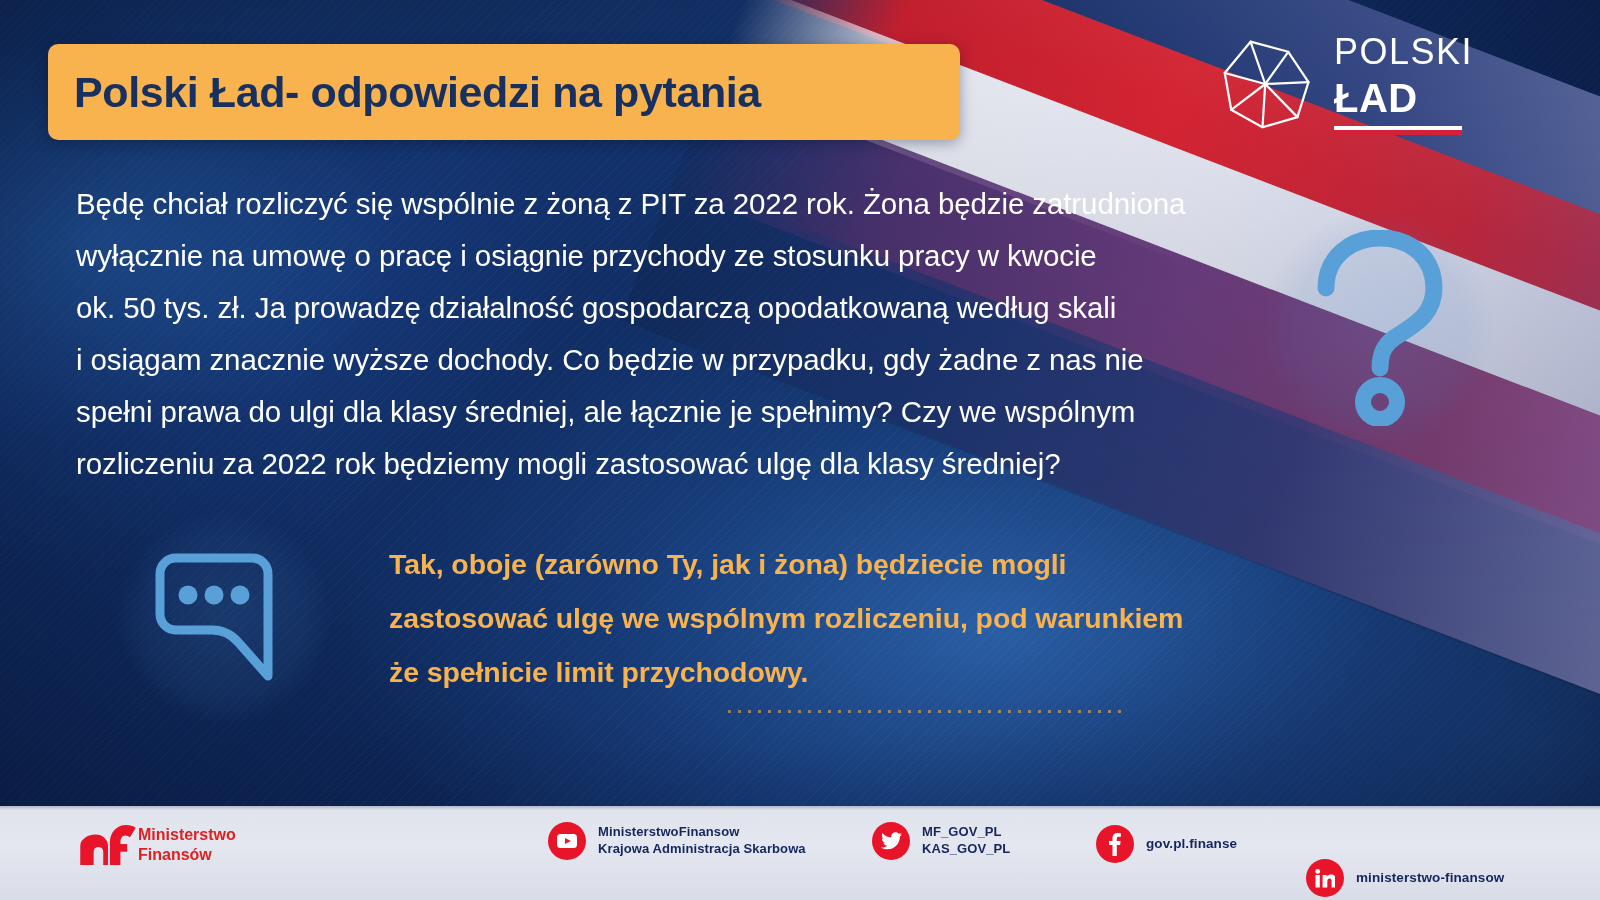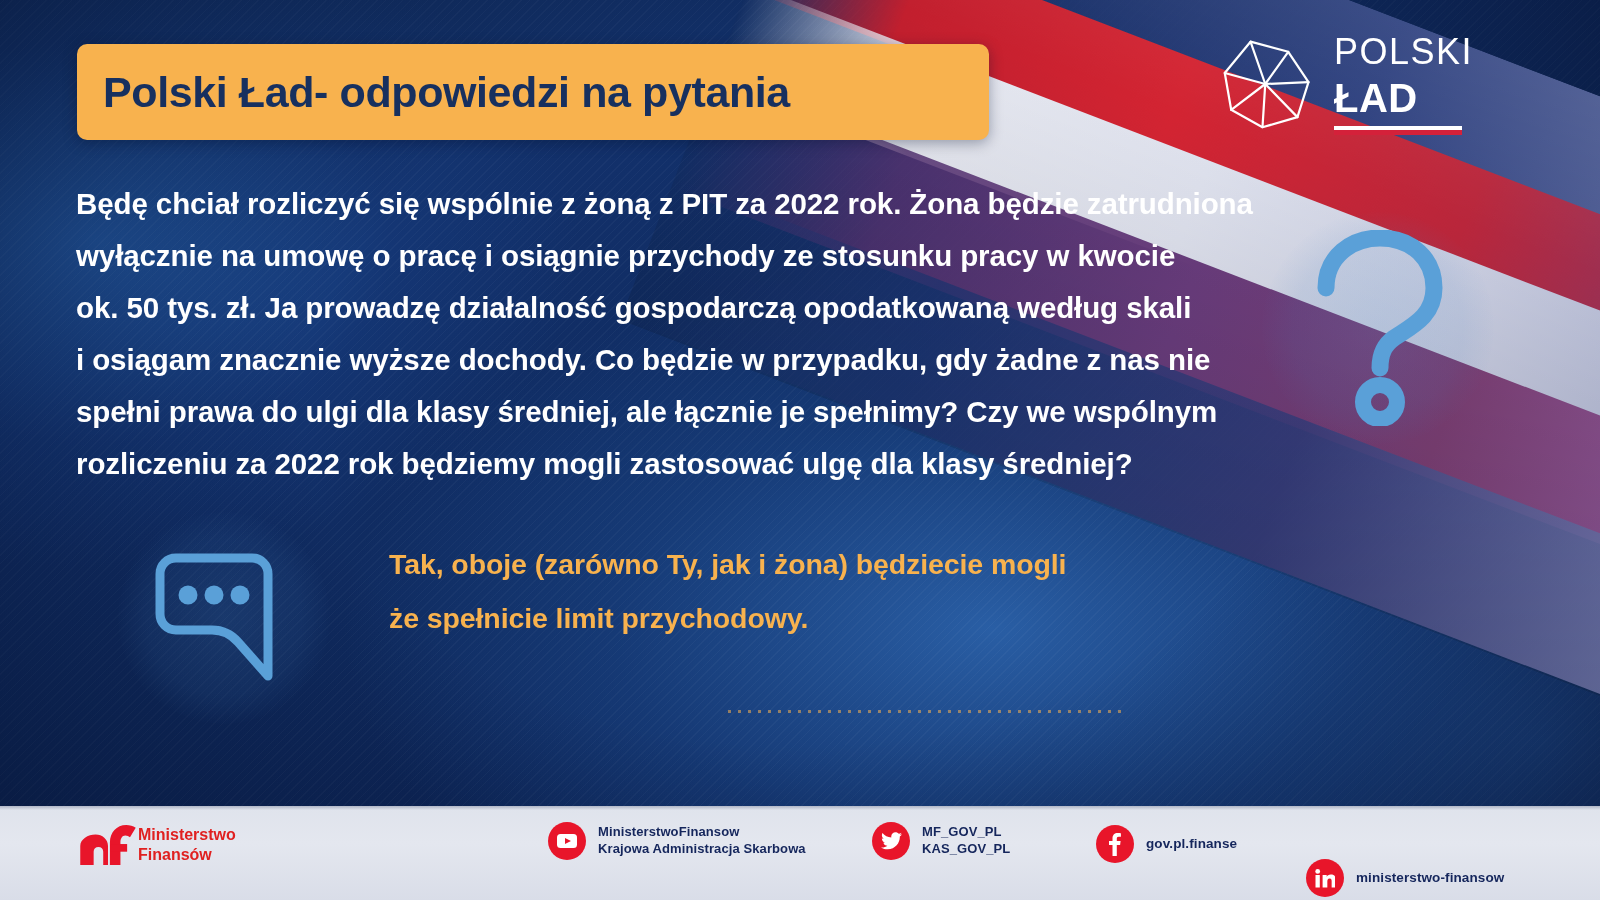--- a/index.html
+++ b/index.html
@@ -94,40 +94,40 @@
   .pl-word-2 {
     color:#ffffff; font-size:40px; font-weight:800; letter-spacing:0.5px;
     margin-top:8px;
   }
   .pl-bar { margin-top:8px; width:128px; height:9px; display:flex; flex-direction:column; }
   .pl-bar-white { height:4px; background:#ffffff; }
   .pl-bar-red { height:5px; background:#d4213a; }
 
   
   .title-banner {
-    position:absolute; left:77px; top:44px;
+    position:absolute; left:48px; top:44px;
     width:912px; height:96px;
     background:#f8b24e;
     border-radius:10px;
     display:flex; align-items:center;
     padding:0 26px;
     box-shadow:0 3px 14px rgba(4,14,44,0.35);
   }
   .title-text {
     color:#17305f; font-size:43px; font-weight:800; letter-spacing:-0.4px;
     white-space:nowrap;
   }
 
   
   .question {
     position:absolute; left:76px; top:178px;
     width:1175px;
   }
   .q-line {
-    color:#ffffff; font-size:29.5px; font-weight:700;
+    color:#ffffff; font-size:29.5px; font-weight:400;
     line-height:52px; letter-spacing:-0.1px; white-space:nowrap;
   }
 
   
   .qmark-decor {
     position:absolute; left:1262px; top:212px;
     width:232px; height:232px;
   }
   .halo {
     position:absolute; inset:0; border-radius:50%;
@@ -268,20 +268,21 @@
       <circle cx="42" cy="43" r="9.5" fill="#5aa0d8"></circle>
       <circle cx="68" cy="43" r="9.5" fill="#5aa0d8"></circle>
       <circle cx="94" cy="43" r="9.5" fill="#5aa0d8"></circle>
     </svg>
   </div>
 
   <div class="answer">
     <div class="a-line">
       <span class="a-strong">Tak,</span><span> oboje (zarówno Ty, jak i żona) będziecie mogli</span>
     </div>
+    <div class="a-line">zastosować ulgę we wspólnym rozliczeniu, pod warunkiem</div>
     <div class="a-line">że spełnicie limit przychodowy.</div>
   </div>
 
   <div class="dotted-rule"></div>
 
   <div class="footer"></div>
 
   <div class="mf-logo">
     <svg class="mf-mark" viewBox="0 0 62 46">
       <g fill="#e8152a">

